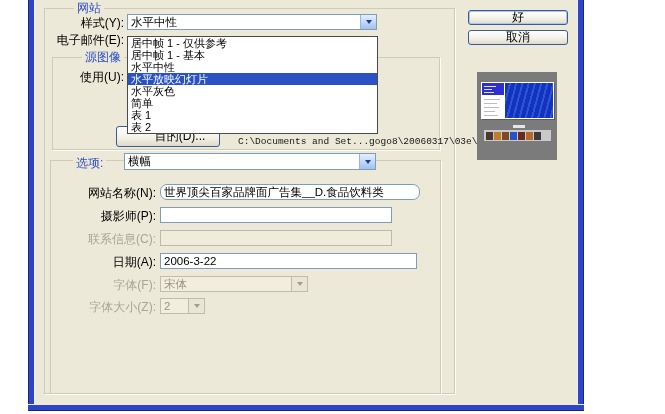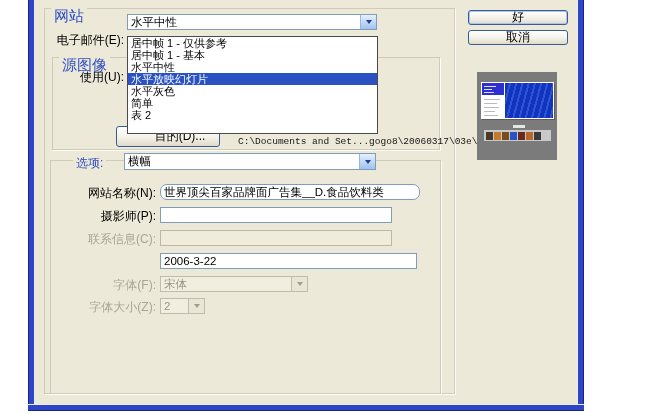--- a/index.html
+++ b/index.html
@@ -10,22 +10,22 @@
   
   .edge-left  { left:28px; top:0; width:7px; height:411px;
     background:linear-gradient(to right,#18257e 0 1px,#2e45c8 1px 6px,#e9edf9 6px 7px); }
   .edge-right { left:577px; top:0; width:7px; height:411px;
     background:linear-gradient(to left,#18257e 0 1px,#2e45c8 1px 6px,#e9edf9 6px 7px); }
   .edge-bottom{ left:28px; top:404px; width:556px; height:7px;
     background:linear-gradient(to bottom,#e9edf9 0 1px,#2e45c8 1px 6px,#18257e 6px 7px); }
   .content { left:35px; top:0; width:542px; height:404px; background:#ece9d8; }
 
   .grp { position:absolute; border:1px solid #cfcbb8; box-shadow:1px 1px 0 rgba(255,255,255,.85); }
-  .grp-cap { position:absolute; top:-8px; background:#ece9d8; padding:8px 3px;
-             color:#2f4ec4; font-size:15px; line-height:14px; white-space:nowrap; }
+  .grp-cap { position:absolute; top:-8px; background:#ece9d8; padding:0 3px;
+             color:#2f4ec4; font-size:12px; line-height:14px; white-space:nowrap;margin-left:23px; }
 
   .lbl { position:absolute; font-size:12px; line-height:14px; color:#000; white-space:nowrap; }
   .lbl-r { text-align:right; }
   .lbl.dis { color:#aaa593; }
 
   .field { position:absolute; box-sizing:border-box; background:#fff; border:1px solid #7f9db9;
            font-size:11.5px; color:#000; font-family:"Liberation Sans",sans-serif; padding:0 0 0 3px; }
   input.field { outline:none; }
   input.field:disabled { background:#efecdc; border-color:#bdb9a8; }
 
@@ -78,20 +78,21 @@
 
   <div class="abs content"></div>
   <div class="abs edge-left"></div>
   <div class="abs edge-right"></div>
   <div class="abs edge-bottom"></div>
 
   <div class="grp" style="left:44px; top:8px; width:409px; height:384px;">
     <span class="grp-cap" style="left:6px;">网站</span>
   </div>
 
+  <div class="lbl lbl-r" style="left:40px; top:16px; width:84px;">样式(Y):</div>
   <div class="combo" style="left:127px; top:14px; width:250px; height:16px;">
     <div class="val">水平中性</div>
     <div class="arrow">
         <div class="tri"></div>
       </div>
   </div>
 
   <div class="lbl lbl-r" style="left:28px; top:33px; width:96px;">电子邮件(E):</div>
 
   <div class="grp" style="left:52px; top:57px; width:386px; height:91px;">
@@ -102,20 +103,21 @@
   <div class="btn" style="left:116px; top:126px; width:104px; height:21px; line-height:19px; z-index:5;padding-left:24px;">目的(D)...</div>
   <div class="path" style="left:238px; top:136px;">C:\Documents and Set...gogo8\20060317\03e\</div>
 
   <div class="ddl">
       <div class="ddl-item">居中帧 1 - 仅供参考</div>
       <div class="ddl-item">居中帧 1 - 基本</div>
       <div class="ddl-item">水平中性</div>
       <div class="ddl-item sel" style="background: rgb(42, 82, 195);">水平放映幻灯片</div>
       <div class="ddl-item">水平灰色</div>
       <div class="ddl-item">简单</div>
+      <div class="ddl-item">表 1</div>
       <div class="ddl-item">表 2</div>
     </div>
 
   <div class="grp" style="left:50px; top:160px; width:389px; height:232px;"></div>
   <div class="lbl" style="left:73px; top:156px; color:#2f4ec4; background:#ece9d8; padding:0 3px; z-index:3;">选项:</div>
   <div class="combo" style="left:124px; top:153px; width:252px; height:17px; z-index:3;">
     <div class="val" style="line-height:15px;">横幅</div>
     <div class="arrow">
         <div class="tri"></div>
       </div>
@@ -123,20 +125,21 @@
 
   <div class="lbl lbl-r" style="left:30px; top:186px; width:126px;">网站名称(N):</div>
   <input class="field" style="left: 160px; top: 184px; width: 260px; height: 16px; border-radius: 7px;" value="世界顶尖百家品牌面广告集__D.食品饮料类">
 
   <div class="lbl lbl-r" style="left:30px; top:209px; width:126px;">摄影师(P):</div>
   <input class="field" style="left: 160px; top: 207px; width: 232px; height: 16px;" value="">
 
   <div class="lbl lbl-r dis" style="left:30px; top:232px; width:126px;">联系信息(C):</div>
   <input class="field" style="left: 160px; top: 230px; width: 232px; height: 16px;" disabled="" value="">
 
+  <div class="lbl lbl-r" style="left:30px; top:255px; width:126px;">日期(A):</div>
   <input class="field" style="left: 160px; top: 253px; width: 257px; height: 16px;" value="2006-3-22">
 
   <div class="lbl lbl-r dis" style="left:30px; top:278px; width:126px;">字体(F):</div>
   <div class="combo dis" style="left:160px; top:276px; width:148px; height:16px;">
     <div class="val">宋体</div>
     <div class="arrow">
         <div class="tri"></div>
       </div>
   </div>
 

